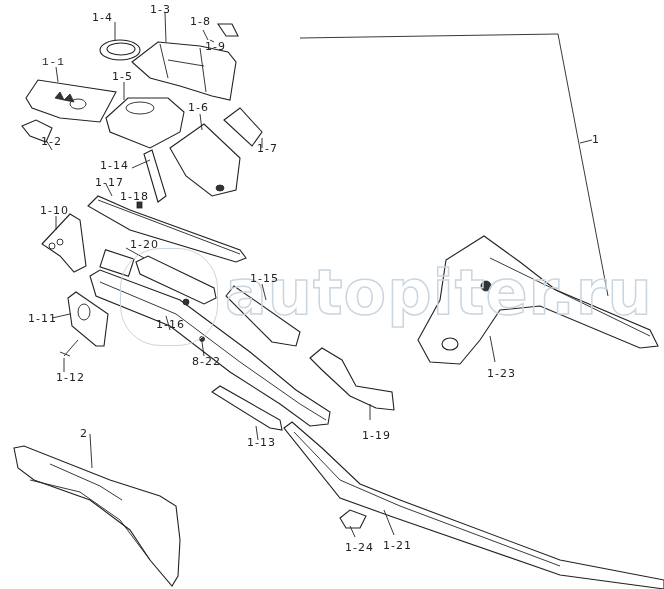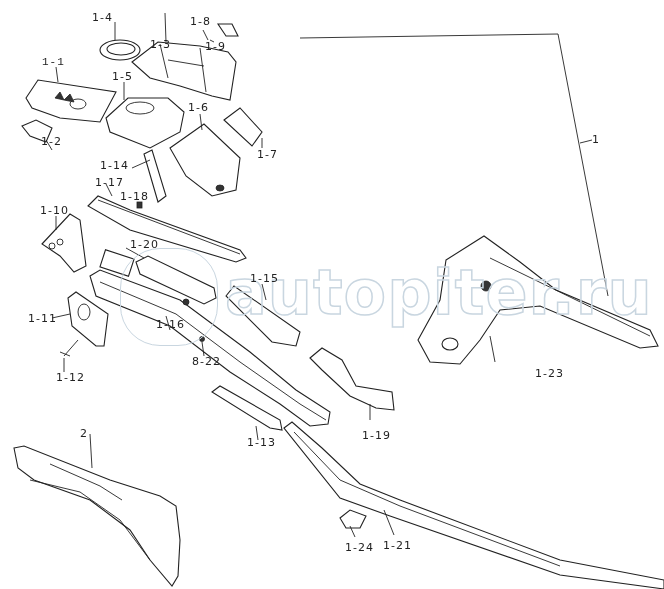--- a/index.html
+++ b/index.html
@@ -142,36 +142,36 @@
 
     <path class="lead" d="M300,38 L558,34 L608,296 M580,143 L592,140"></path>
 
     <path class="lead" d="M56,67 L58,82 M52,150 L46,140 M165,13 L166,42 M115,22 L115,40 M124,82 L124,100 M200,114 L202,130 M262,148 L262,138 M106,184 L112,196 M56,216 L56,230 M52,318 L70,314 M64,372 L64,358 M170,330 L166,316 M204,356 L202,342 M126,248 L144,258 M262,284 L266,300 M370,420 L370,404 M258,440 L256,426 M394,535 L384,510 M355,537 L350,526 M90,434 L92,468 M495,362 L490,336 M132,168 L150,160"></path>
   </svg>
 
   
   <div class="lbl" style="left:592px;top:134px;">1</div>
   <div class="lbl" style="left:42px;top:56px;font-family:Liberation Mono, monospace;">1-1</div>
   <div class="lbl" style="left:41px;top:136px;text-align:center;">1-2</div>
-  <div class="lbl" style="left:150px;top:4px;margin-top:35px;">1-3</div>
+  <div class="lbl" style="left:150px;top:4px;">1-3</div>
   <div class="lbl" style="left:92px;top:12px;">1-4</div>
   <div class="lbl" style="left:112px;top:71px;">1-5</div>
   <div class="lbl" style="left:188px;top:102px;">1-6</div>
-  <div class="lbl" style="left:257px;top:149px;">1-7</div>
+  <div class="lbl" style="left:257px;top:143px;">1-7</div>
   <div class="lbl" style="left:190px;top:16px;text-align:right;">1-8</div>
   <div class="lbl" style="left:205px;top:1px;margin-top:40px;">1-9</div>
   <div class="lbl" style="left:40px;top:205px;">1-10</div>
   <div class="lbl" style="left:28px;top:313px;">1-11</div>
   <div class="lbl" style="left:56px;top:372px;">1-12</div>
   <div class="lbl" style="left:247px;top:437px;">1-13</div>
   <div class="lbl" style="left:100px;top:160px;">1-14</div>
   <div class="lbl" style="left:250px;top:273px;">1-15</div>
   <div class="lbl" style="left:156px;top:319px;">1-16</div>
   <div class="lbl" style="left:95px;top:177px;">1-17</div>
   <div class="lbl" style="left:120px;top:191px;">1-18</div>
   <div class="lbl" style="left:362px;top:430px;">1-19</div>
   <div class="lbl" style="left:130px;top:239px;">1-20</div>
   <div class="lbl" style="left:383px;top:540px;">1-21</div>
   <div class="lbl" style="left:192px;top:356px;">8-22</div>
-  <div class="lbl" style="left:487px;top:368px;margin-left:48px;">1-23</div>
+  <div class="lbl" style="left:487px;top:368px;">1-23</div>
   <div class="lbl" style="left:345px;top:542px;">1-24</div>
   <div class="lbl" style="left:80px;top:428px;">2</div>
 </div>
 
 </body></html>

